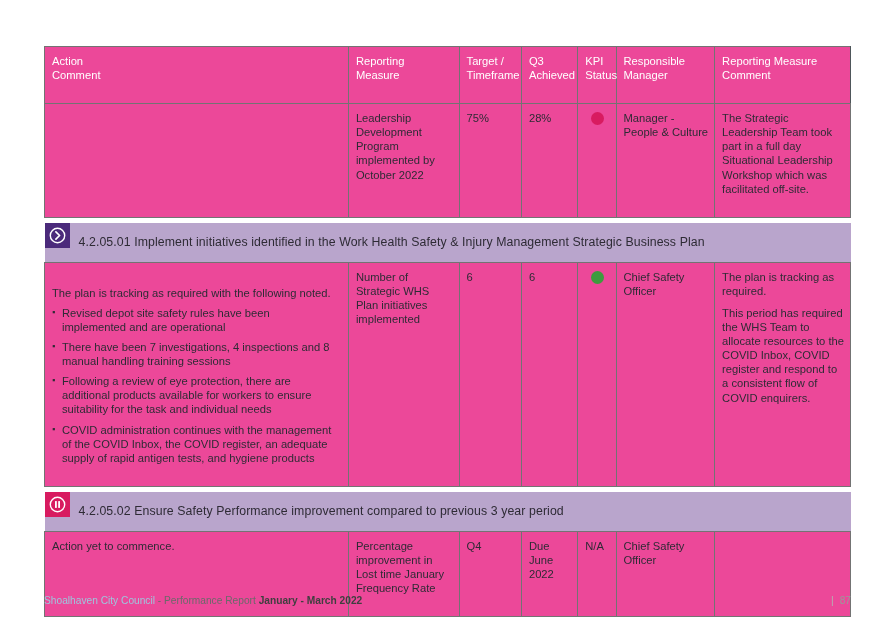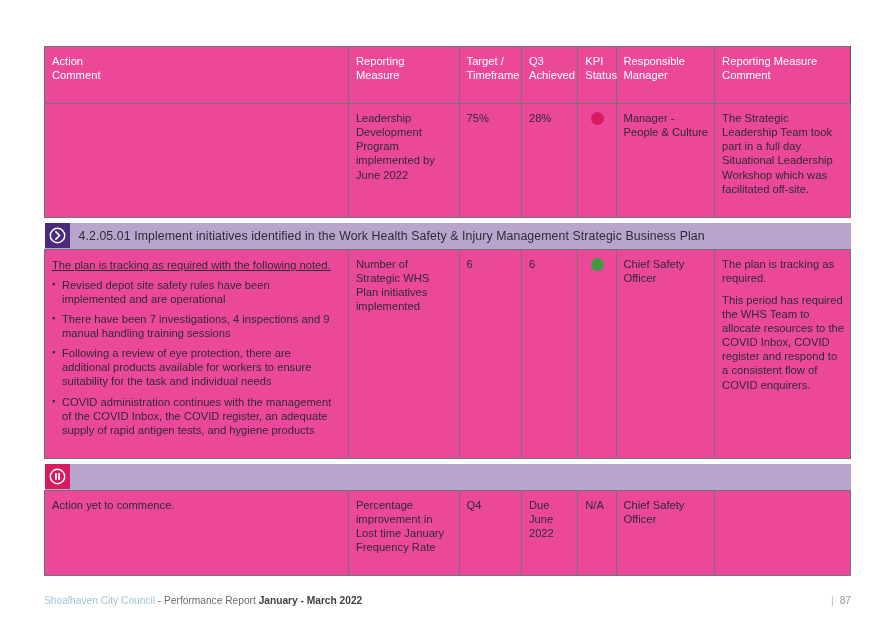--- a/index.html
+++ b/index.html
@@ -56,21 +56,21 @@
   thead th:last-child { border-right: 1px solid #4e565a; }
 
   .col-action      { width: 302px; }
   .col-measure     { width: 110px; }
   .col-target      { width: 62px; }
   .col-achieved    { width: 56px; }
   .col-kpi         { width: 38px; }
   .col-manager     { width: 98px; }
   .col-rmcomment   { width: 135px; }
 
-  .lead-line { margin: 1px 0 4px 0; text-decoration: underline; }
+  .lead-line { margin: 16px 0 4px 0; }
 
   ul.bullets {
     margin: 6px 8px 0 0;
     padding: 0;
     list-style: none;
   }
   ul.bullets li {
     position: relative;
     padding-left: 10px;
     margin-bottom: 6px;
@@ -100,21 +100,21 @@
 
   
   .section-row > td {
     padding: 0;
     border: none;
     background: transparent;
   }
   .section-bar {
     display: flex;
     align-items: stretch;
-    height: 26px;
+    height: 39px;
     background: #b9a5cc;
   }
   .section-icon {
     width: 25px;
     min-width: 25px;
     height: 25px;
     display: flex;
     align-items: center;
     justify-content: center;
   }
@@ -203,21 +203,21 @@
           <span>Reporting Measure</span><br>
           <span>Comment</span>
         </th>
       </tr>
     </thead>
 
     <tbody>
 
       <tr>
         <td></td>
-        <td>Leadership Development Program implemented by June 2022</td>
+        <td>Leadership Development Program implemented by October 2022</td>
         <td>75%</td>
         <td>28%</td>
         <td class="kpi-cell">
           <span class="dot" id="dot-row0" style="background: rgb(216, 27, 96);"></span>
         </td>
         <td>Manager - People &amp; Culture</td>
         <td>The Strategic Leadership Team took part in a full day Situational Leadership Workshop which was facilitated off-site.</td>
       </tr>
 
       <tr class="spacer-row">
@@ -236,21 +236,21 @@
             <div class="section-title">4.2.05.01 Implement initiatives identified in the Work Health Safety &amp; Injury Management Strategic Business Plan</div>
           </div>
         </td>
       </tr>
 
       <tr>
         <td>
           <div class="lead-line">The plan is tracking as required with the following noted.</div>
           <ul class="bullets">
             <li>Revised depot site safety rules have been implemented and are operational</li>
-            <li>There have been 7 investigations, 4 inspections and 9 manual handling training sessions</li>
+            <li>There have been 7 investigations, 4 inspections and 8 manual handling training sessions</li>
             <li>Following a review of eye protection, there are additional products available for workers to ensure suitability for the task and individual needs</li>
             <li>COVID administration continues with the management of the COVID Inbox, the COVID register, an adequate supply of rapid antigen tests, and hygiene products</li>
           </ul>
         </td>
         <td>Number of Strategic WHS Plan initiatives implemented</td>
         <td>6</td>
         <td>6</td>
         <td class="kpi-cell">
           <span class="dot" id="dot-sec0" style="background: rgb(62, 155, 62);"></span>
         </td>
@@ -268,20 +268,21 @@
       <tr class="section-row">
         <td colspan="7">
           <div class="section-bar">
             <div class="section-icon crimson" style="background: rgb(216, 27, 96);">
               <svg width="17" height="17" viewBox="0 0 17 17" aria-hidden="true">
                 <circle cx="8.5" cy="8.5" r="7.2" fill="none" stroke="#ffffff" stroke-width="1.4"></circle>
                 <rect x="6.0" y="5.1" width="1.8" height="6.8" fill="#ffffff"></rect>
                 <rect x="9.2" y="5.1" width="1.8" height="6.8" fill="#ffffff"></rect>
               </svg>
             </div>
+            <div class="section-title">4.2.05.02 Ensure Safety Performance improvement compared to previous 3 year period</div>
           </div>
         </td>
       </tr>
 
       <tr>
         <td>Action yet to commence.</td>
         <td>Percentage improvement in Lost time January Frequency Rate</td>
         <td>Q4</td>
         <td>Due June 2022</td>
         <td class="kpi-cell" style="text-align:left;padding-left:7px;margin-left:44px;">N/A</td>

